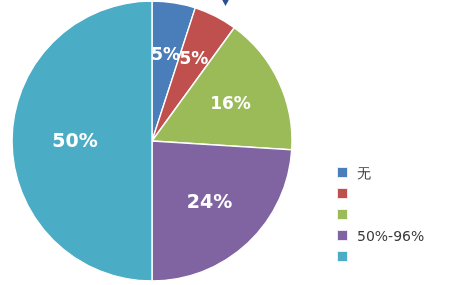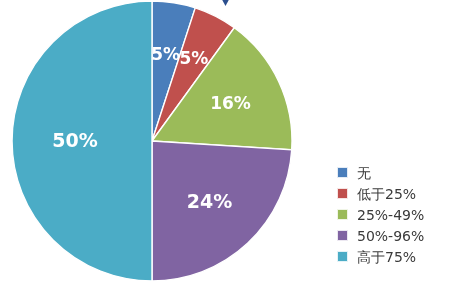--- a/index.html
+++ b/index.html
@@ -110,29 +110,26 @@
     <polygon id="marker-poly" points="0,0 13,0 6.5,12" fill="#2b4f8e"></polygon>
   </svg>
 
   <div class="legend" id="legend">
       <div class="legend-row">
         <span class="legend-swatch" style="background: rgb(74, 126, 187);"></span>
         <span class="legend-label">无</span>
       </div>
       <div class="legend-row">
         <span class="legend-swatch" style="background: rgb(192, 80, 77);"></span>
-        <span class="legend-label">低于25%</span>
       </div>
       <div class="legend-row">
         <span class="legend-swatch" style="background: rgb(155, 187, 89);"></span>
-        <span class="legend-label">25%-49%</span>
       </div>
       <div class="legend-row">
         <span class="legend-swatch" style="background: rgb(128, 100, 162);"></span>
         <span class="legend-label">50%-96%</span>
       </div>
       <div class="legend-row">
         <span class="legend-swatch" style="background: rgb(75, 172, 198);"></span>
-        <span class="legend-label">高于75%</span>
       </div>
     </div>
 
 </div>
 
 </body></html>

